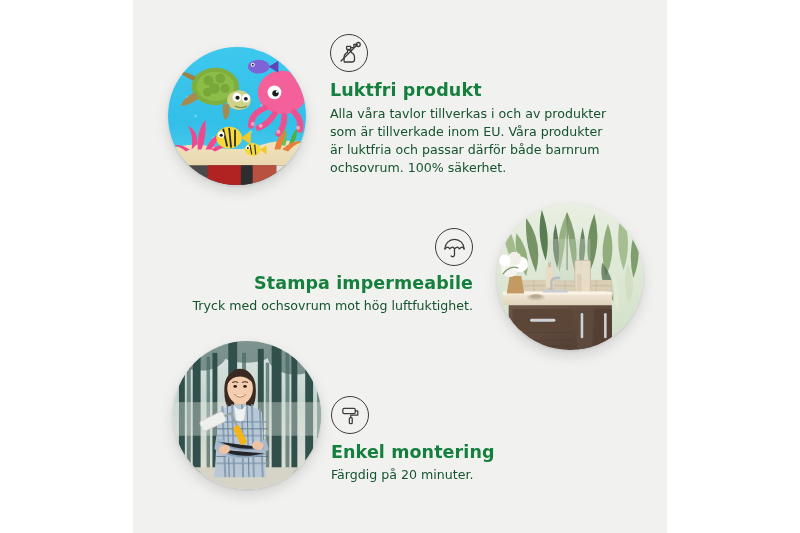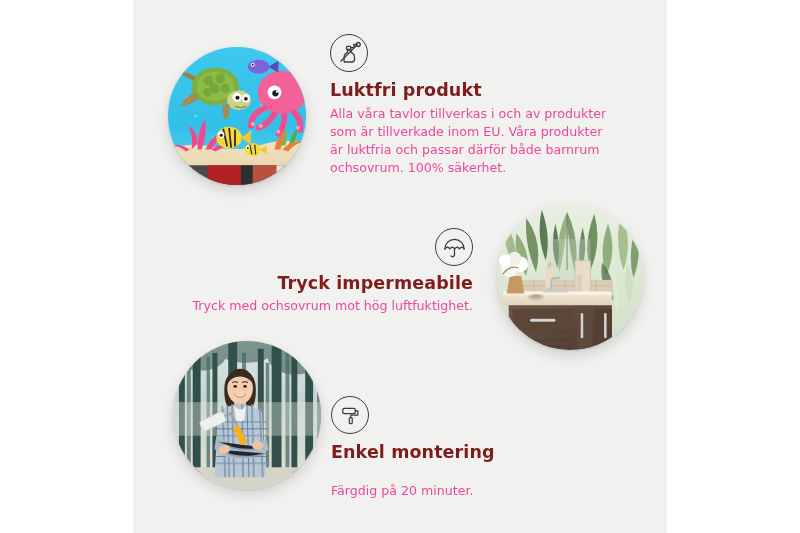--- a/index.html
+++ b/index.html
@@ -54,29 +54,29 @@
     border: 1.6px solid #3c3c3c;
     box-sizing: border-box;
     display: flex;
     align-items: center;
     justify-content: center;
   }
 
   .feature-title {
     font-size: 17.5px;
     font-weight: bold;
-    color: #7f1d1d;
+    color: #15803d;
     letter-spacing: 0.1px;
     white-space: nowrap;
   }
 
   .feature-desc {
     font-size: 12.6px;
     line-height: 1.42;
-    color: #ec4899;
+    color: #14532d;
   }
 
   
   #block-odourless .feature-media {
     left: 168px;
     top: 47px;
     width: 138px;
     height: 138px;
   }
   #block-odourless .feature-text {
@@ -114,21 +114,21 @@
     width: 148px;
     height: 148px;
   }
   #block-easy .feature-text {
     left: 331px;
     top: 396px;
     width: 260px;
     text-align: left;
   }
   #block-easy .icon-circle { margin-bottom: 8px; }
-  #block-easy .feature-title { margin-bottom: 20px; }
+  #block-easy .feature-title { margin-bottom: 4px; }
 
   
   .art { width: 100%; height: 100%; display: block; }
 </style>
 </head>
 <body>
 
 <div class="canvas">
 
   <div class="panel"></div>
@@ -374,21 +374,21 @@
     </div>
 
     <div class="feature-text">
       <div class="icon-circle">
         <svg width="25" height="25" viewBox="0 0 26 26" fill="none" stroke="#3c3c3c" stroke-width="1.3" stroke-linecap="round" stroke-linejoin="round">
           <path d="M3 14.5 a10 10 0 0 1 20 0"></path>
           <path d="M3 14.5 q 3.3 -4 5 0 q 3.3 -4 5 0 q 3.3 -4 5 0 q 3.3 -4 5 0"></path>
           <path d="M13 14.5 v6.2 a2 2 0 0 1 -3.6 1.1"></path>
         </svg>
       </div>
-      <div class="feature-title">Tryck impermeabile</div>
+      <div class="feature-title">Stampa impermeabile</div>
       <div class="feature-desc">Tryck med ochsovrum mot hög luftfuktighet.</div>
     </div>
   </div>
 
   <div class="feature" id="block-easy">
 
     <div class="feature-media">
       <svg class="art" viewBox="0 0 150 150" preserveAspectRatio="xMidYMid slice">
         <defs>
           <linearGradient id="forestGrad" x1="0" y1="0" x2="0" y2="1">

